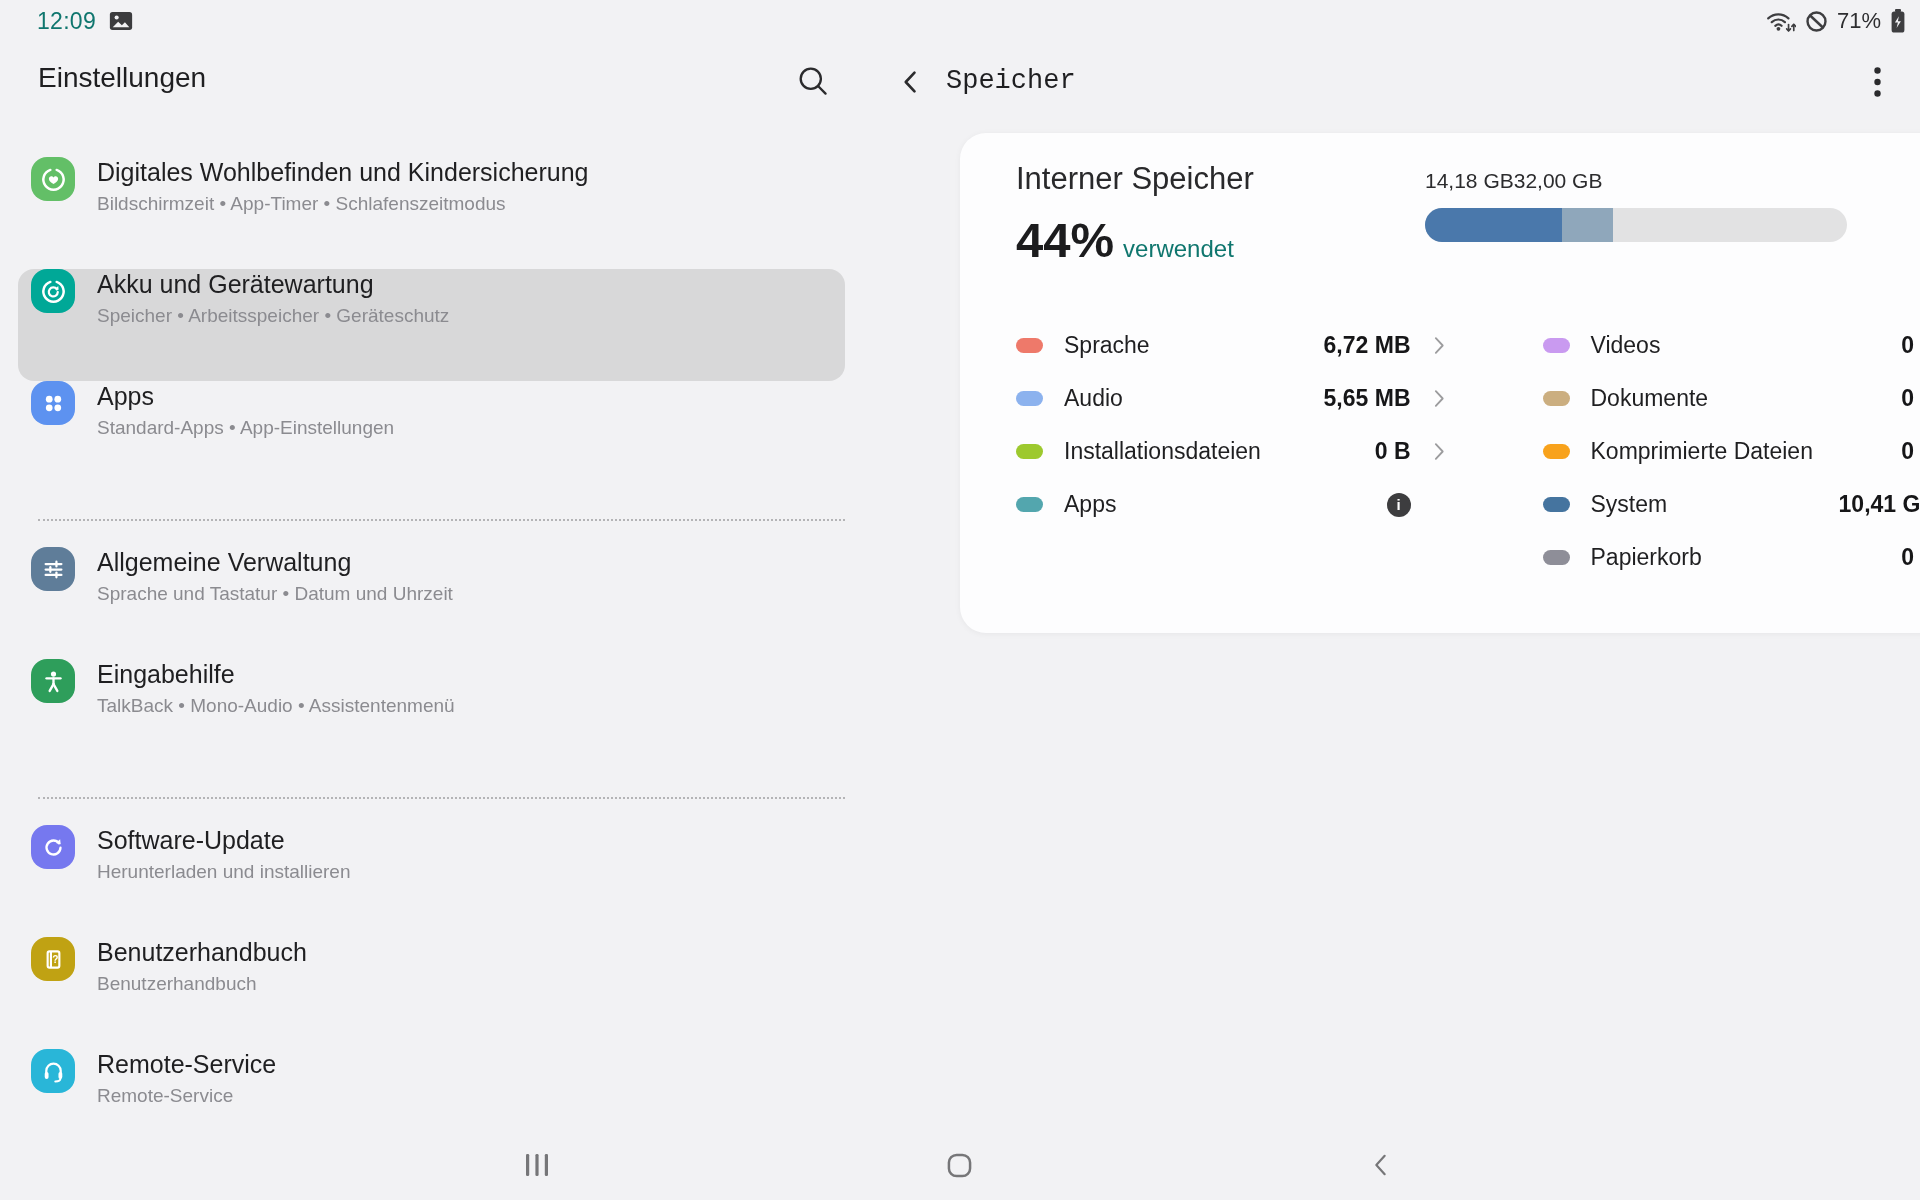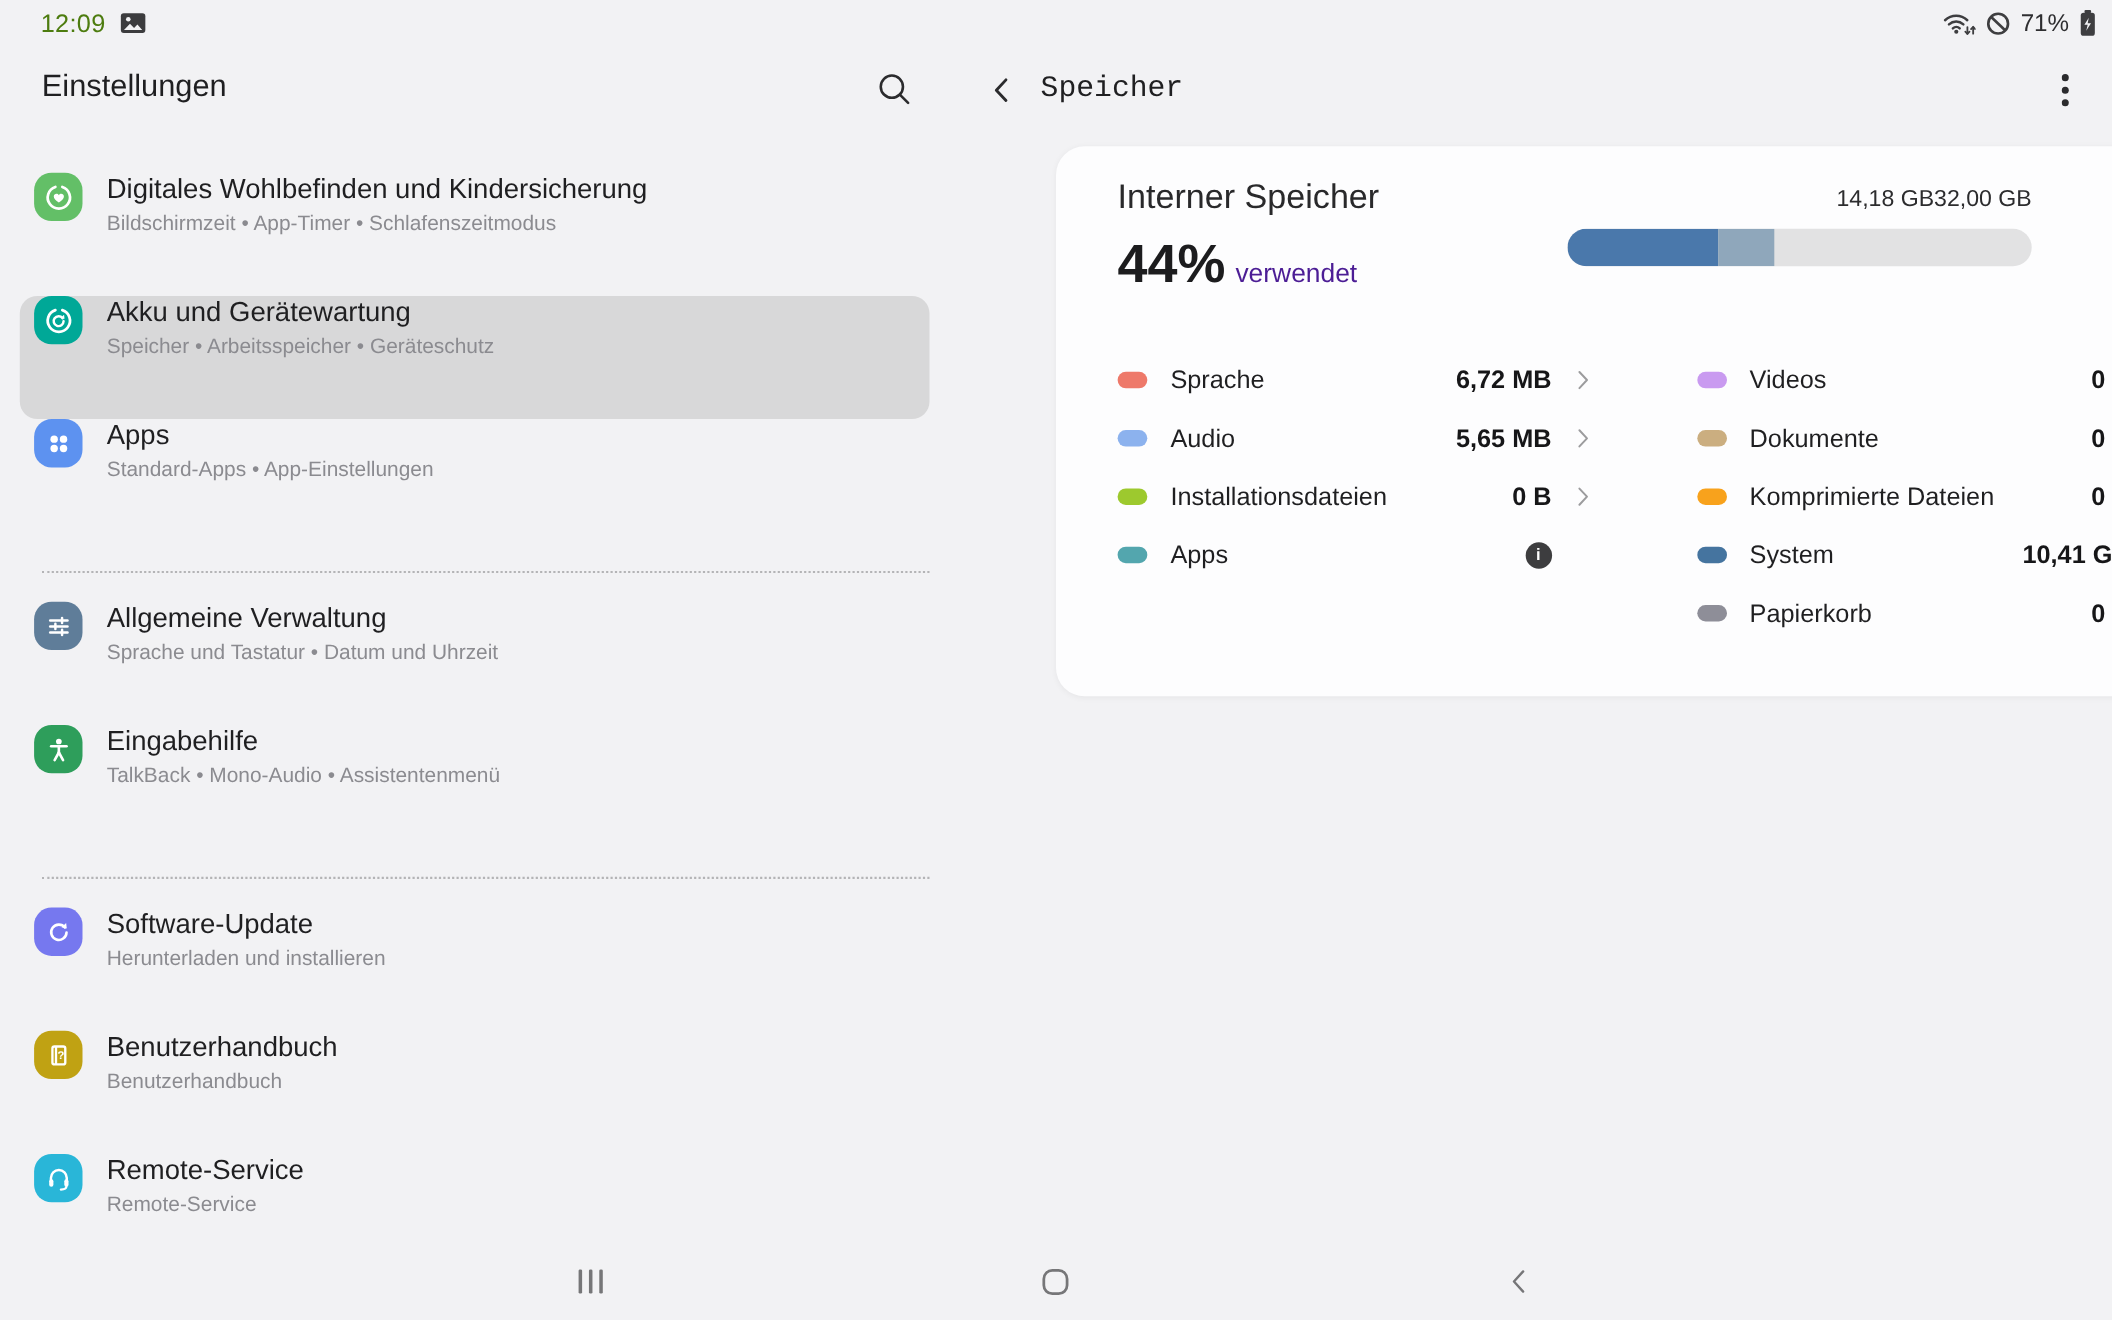--- a/index.html
+++ b/index.html
@@ -4,21 +4,21 @@
 <style>
   html,body{margin:0;padding:0;}
   body{width:1920px;height:1200px;background:#f2f2f4;font-family:"Liberation Sans",sans-serif;
        color:#202022;position:relative;overflow:hidden;-webkit-font-smoothing:antialiased;}
   .screen{position:absolute;inset:0;}
 
   
   .status-bar{position:absolute;top:0;left:0;right:0;height:42px;display:flex;
               justify-content:space-between;align-items:center;padding:0 14px 0 37px;box-sizing:border-box;}
   .sb-left,.sb-right{display:flex;align-items:center;gap:9px;}
-  .time{font-size:23px;font-weight:500;color:#4d7c0f;letter-spacing:.3px;}
+  .time{font-size:23px;font-weight:500;color:#0f766e;letter-spacing:.3px;}
   .batt-pct{font-size:22px;color:#2e2e30;}
 
   
   .left-panel{position:absolute;left:0;top:42px;width:869px;bottom:70px;overflow:hidden;}
   .lp-header{position:relative;height:115px;text-align:center;}
   .lp-title{position:absolute;left:38px;top:20px;font-size:28px;color:#1f1f21;}
   .search-btn{position:absolute;right:39px;top:22px;width:34px;height:34px;display:flex;
               align-items:center;justify-content:center;cursor:pointer;}
   .sb-list{position:absolute;left:0;top:115px;right:0;}
   .sb-item{height:112px;margin:0 24px 0 18px;border-radius:16px;display:flex;
@@ -42,23 +42,23 @@
   .rp-title{position:absolute;left:77px;top:24px;font-size:27px;font-weight:500;color:#1f1f21;font-family:Liberation Mono, monospace;}
   .more-btn{position:absolute;right:33px;top:23px;width:20px;height:34px;display:flex;
             align-items:center;justify-content:center;cursor:pointer;}
 
   .card{position:absolute;left:51px;top:91px;width:1076px;height:500px;background:#fdfdfe;
         border-radius:26px;box-shadow:0 1px 6px rgba(0,0,0,.05);margin-left:40px;}
   .card-top{position:absolute;left:56px;top:28px;}
   .card-title{font-size:31px;color:#29292b;}
   .percent-row{display:flex;align-items:baseline;margin-top:15px;}
   .pct{font-size:49px;font-weight:700;color:#1c1c1e;}
-  .pct-suffix{font-size:24px;color:#4c1d95;margin-left:9px;}
+  .pct-suffix{font-size:24px;color:#0f766e;margin-left:9px;}
   .bar-block{position:absolute;left:465px;top:36px;width:422px;}
-  .bar-labels{display:flex;justify-content:flex-end;font-size:21px;color:#2c2c2e;margin-bottom:15px;}
+  .bar-labels{display:flex;justify-content:flex-start;font-size:21px;color:#2c2c2e;margin-bottom:15px;}
   .bar-track{height:34px;border-radius:17px;background:#e2e2e3;display:flex;overflow:hidden;}
   .bar-seg{height:100%;}
 
   .cats{position:absolute;left:56px;top:186px;right:65px;display:grid;
         grid-template-columns:1fr 1fr;column-gap:98px;}
   .cat-row{height:53px;display:flex;align-items:center;}
   .pill{width:27px;height:15px;border-radius:8px;flex:0 0 27px;}
   .cat-label{font-size:23px;color:#1f1f21;margin-left:21px;flex:1;}
   .cat-value{font-size:23px;font-weight:700;color:#161618;}
   .info-btn{width:24px;height:24px;border-radius:50%;background:#3d3d3f;color:#fff;font-size:15px;

